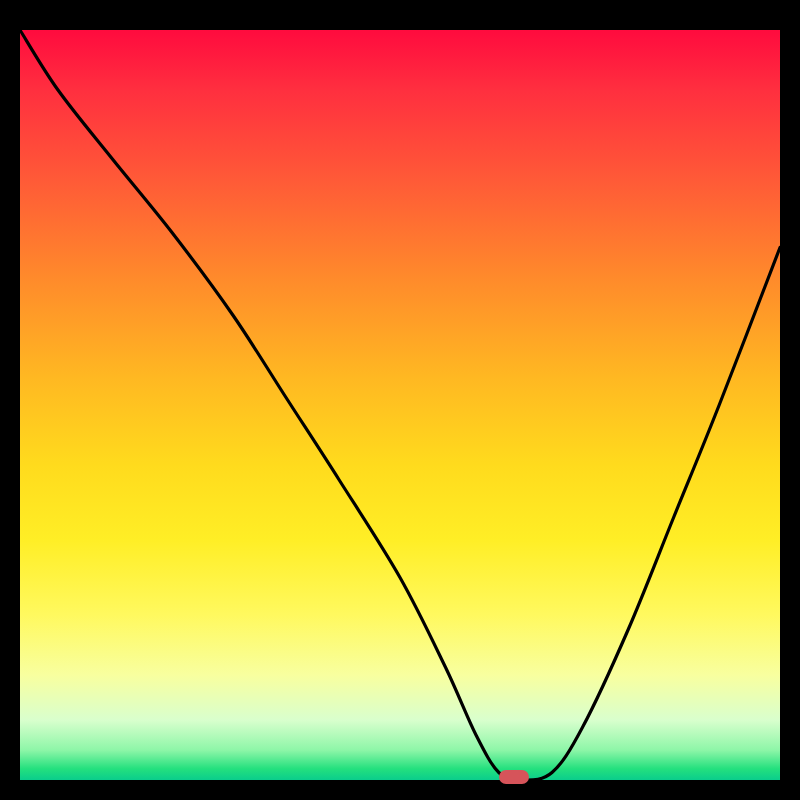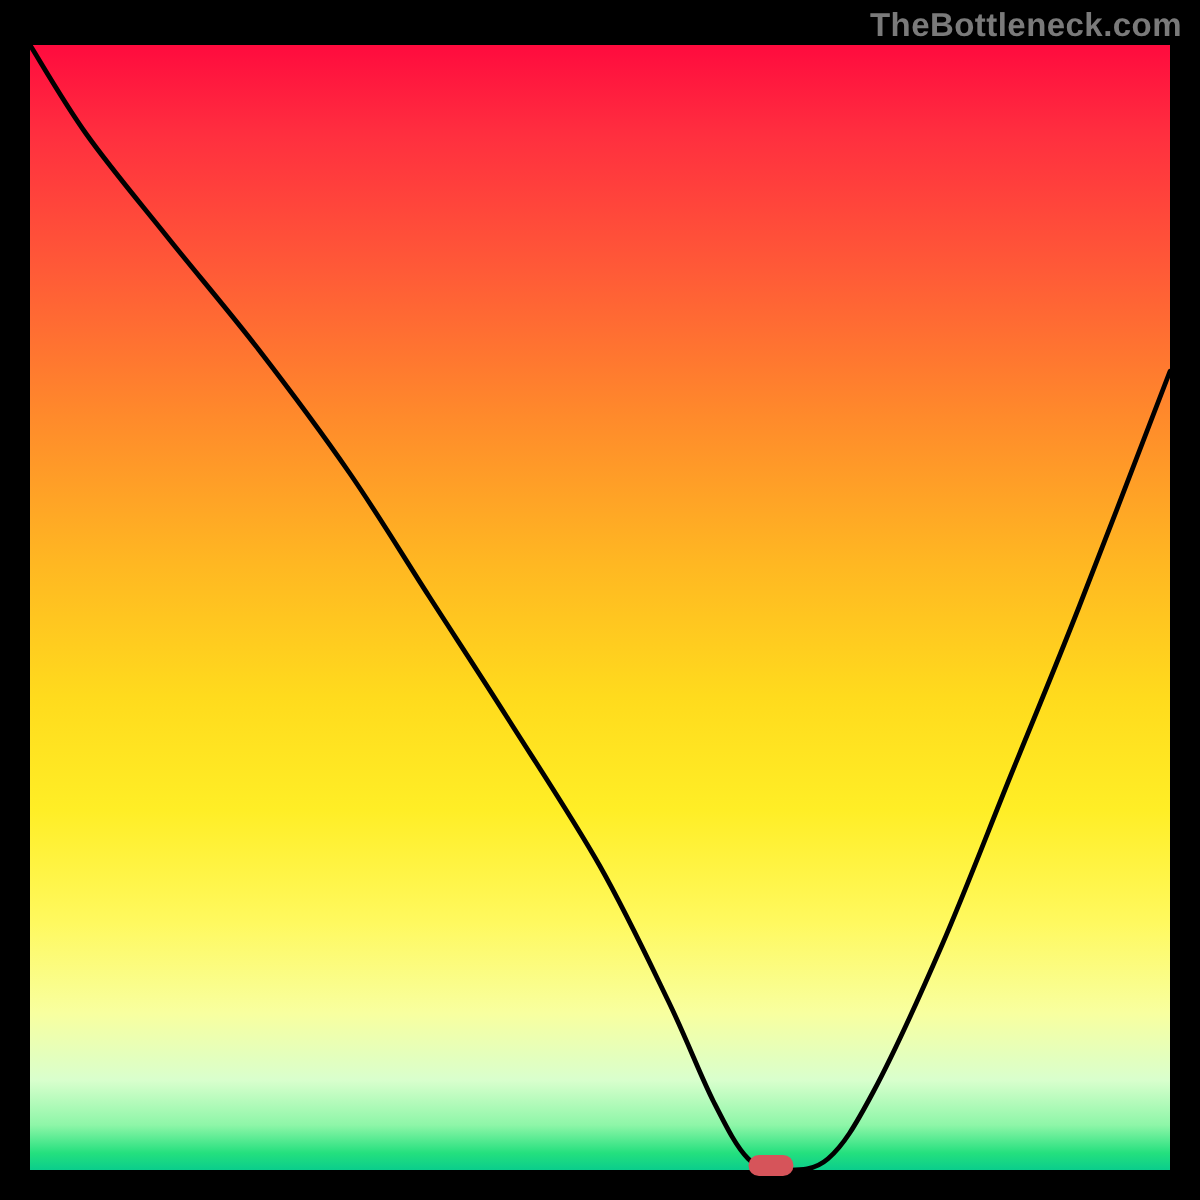--- a/index.html
+++ b/index.html
@@ -63,20 +63,19 @@
     width: 30px;
     height: 14px;
     background: #d6545a;
     border-radius: 7px;
   }
 </style>
 </head>
 <body>
 
 <div class="frame">
-  <div class="watermark">TheBottleneck.com</div>
   <div class="plot-area">
     <svg class="curve" viewBox="0 0 760 750" preserveAspectRatio="none">
       <path id="curve-path" fill="none" stroke="#000" stroke-width="3.2" stroke-linecap="round" stroke-linejoin="round" d="M 0 0 C 6.3 10.0, 22.8 38.8, 38.0 60.0 C 53.2 81.3, 72.2 103.8, 91.2 127.5 C 110.2 151.3, 131.7 176.3, 152.0 202.5 C 172.3 228.8, 193.8 257.5, 212.8 285.0 C 231.8 312.5, 248.3 340.0, 266.0 367.5 C 283.7 395.0, 300.2 420.0, 319.2 450.0 C 338.2 480.0, 362.3 516.3, 380.0 547.5 C 397.7 578.8, 412.9 611.3, 425.6 637.5 C 438.3 663.8, 447.1 687.5, 456.0 705.0 C 464.9 722.5, 471.2 735.0, 478.8 742.5 C 486.4 750.0, 492.7 750.0, 501.6 750.0 C 510.5 750.0, 521.9 751.3, 532.0 742.5 C 542.1 733.8, 549.7 721.3, 562.4 697.5 C 575.1 673.8, 592.8 635.0, 608.0 600.0 C 623.2 565.0, 638.4 525.0, 653.6 487.5 C 668.8 450.0, 681.5 420.0, 699.2 375.0 C 716.9 330.0, 749.9 243.8, 760.0 217.5"></path>
     </svg>
     <div id="marker" class="marker" style="left: 479px; top: 740px;"></div>
   </div>
 </div>
 
 </body></html>

